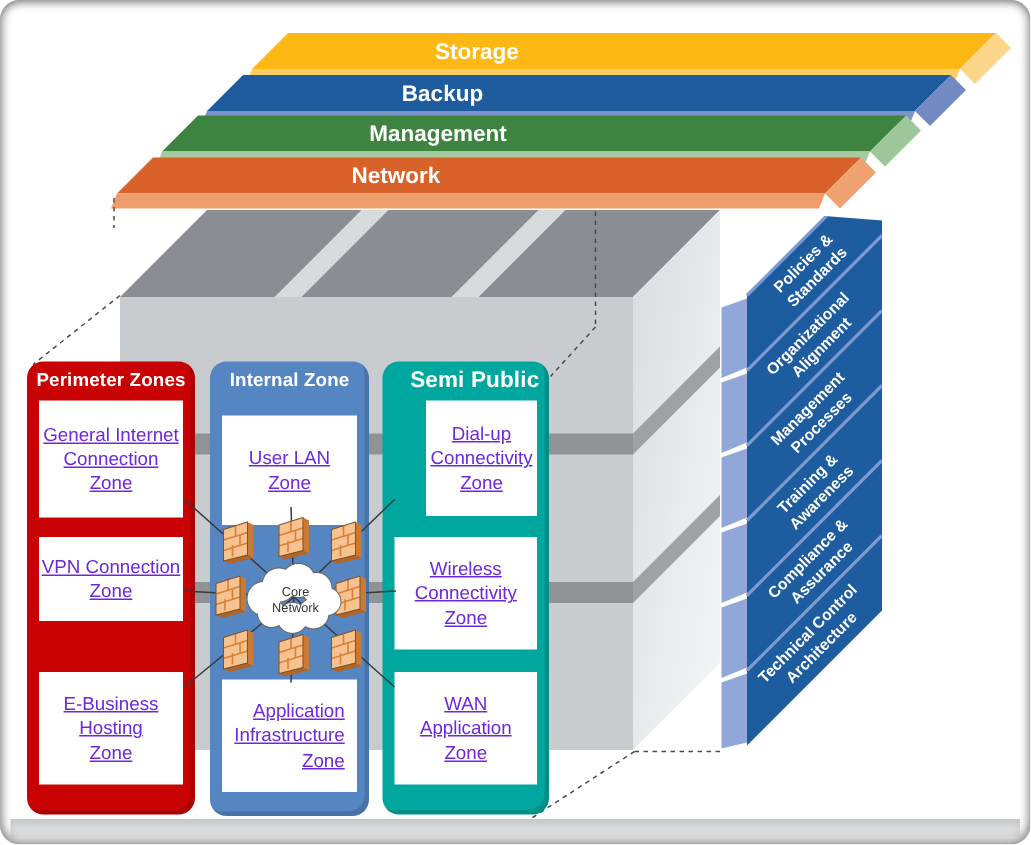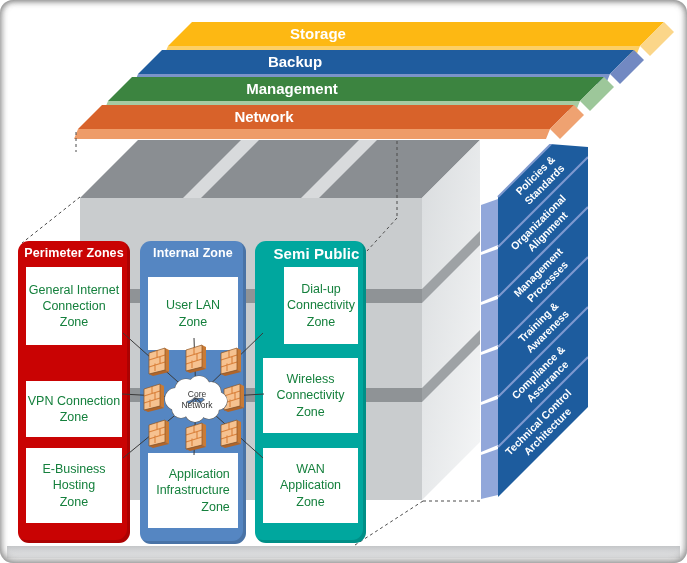--- a/index.html
+++ b/index.html
@@ -13,22 +13,22 @@
   .panel { position:absolute; top:241px; border-radius:11px; z-index:2;
            box-shadow: inset -3px -3px 0 rgba(0,0,0,0.14); }
   .panel-perimeter { left:18px;  width:112px; height:302px; background:#C90303; }
   .panel-internal  { left:140px; width:106px; height:303px; background:#5586C2; }
   .panel-semipublic{ left:255px; width:111px; height:302px; background:#00A79E; }
   .panel-title { height:26px; line-height:25px; text-align:center; color:#fff;
                  font-weight:bold; font-size:12.5px; letter-spacing:0.1px; }
   .panel-semipublic .panel-title { font-size:15px;margin-left:12px; }
   .zbox { position:absolute; left:8px; right:8px; background:#fff;
           display:flex; align-items:center; justify-content:center;
-          text-align:center; font-size:12.5px; color:#15803d;
-          white-space:pre-line; line-height:1.3; }
+          text-align:center; font-size:12.5px; color:#6d28d9;
+          white-space:pre-line; line-height:1.3;text-decoration:underline; }
 
   .bottom-band { position:absolute; left:7px; right:7px; top:546px; height:12px;
                  background:linear-gradient(#C4C6C8,#EFF0F1); z-index:4; }
   .frame { position:absolute; inset:0; border-radius:13px; z-index:10; pointer-events:none;
            box-shadow: inset 0 4px 6px -2px rgba(100,100,100,.65),
                        inset 4px 0 6px -2px rgba(120,120,120,.5),
                        inset -4px 0 6px -2px rgba(120,120,120,.5),
                        inset 0 -6px 8px -2px rgba(110,110,110,.55); }
 
   text { font-family:"Liberation Sans", sans-serif; }
@@ -152,21 +152,21 @@
       <line x1="423" y1="501" x2="481" y2="501"></line>
       <line x1="423" y1="501" x2="355" y2="545"></line>
     </g>
   </svg>
 
   <div class="panel panel-perimeter">
     <div class="panel-title">Perimeter Zones</div>
     <div class="zbox" style="top:26px; height:78px;">General Internet
 Connection
 Zone</div>
-    <div class="zbox" style="top:117px; height:56px;margin-top:23px;">VPN Connection
+    <div class="zbox" style="top:117px; height:56px;">VPN Connection
 Zone</div>
     <div class="zbox" style="top:207px; height:75px;">E-Business
 Hosting
 Zone</div>
   </div>
 
   <div class="panel panel-internal">
     <div class="panel-title">Internal Zone</div>
     <div class="zbox" style="top:36px; height:73px;">User LAN
 Zone</div>

